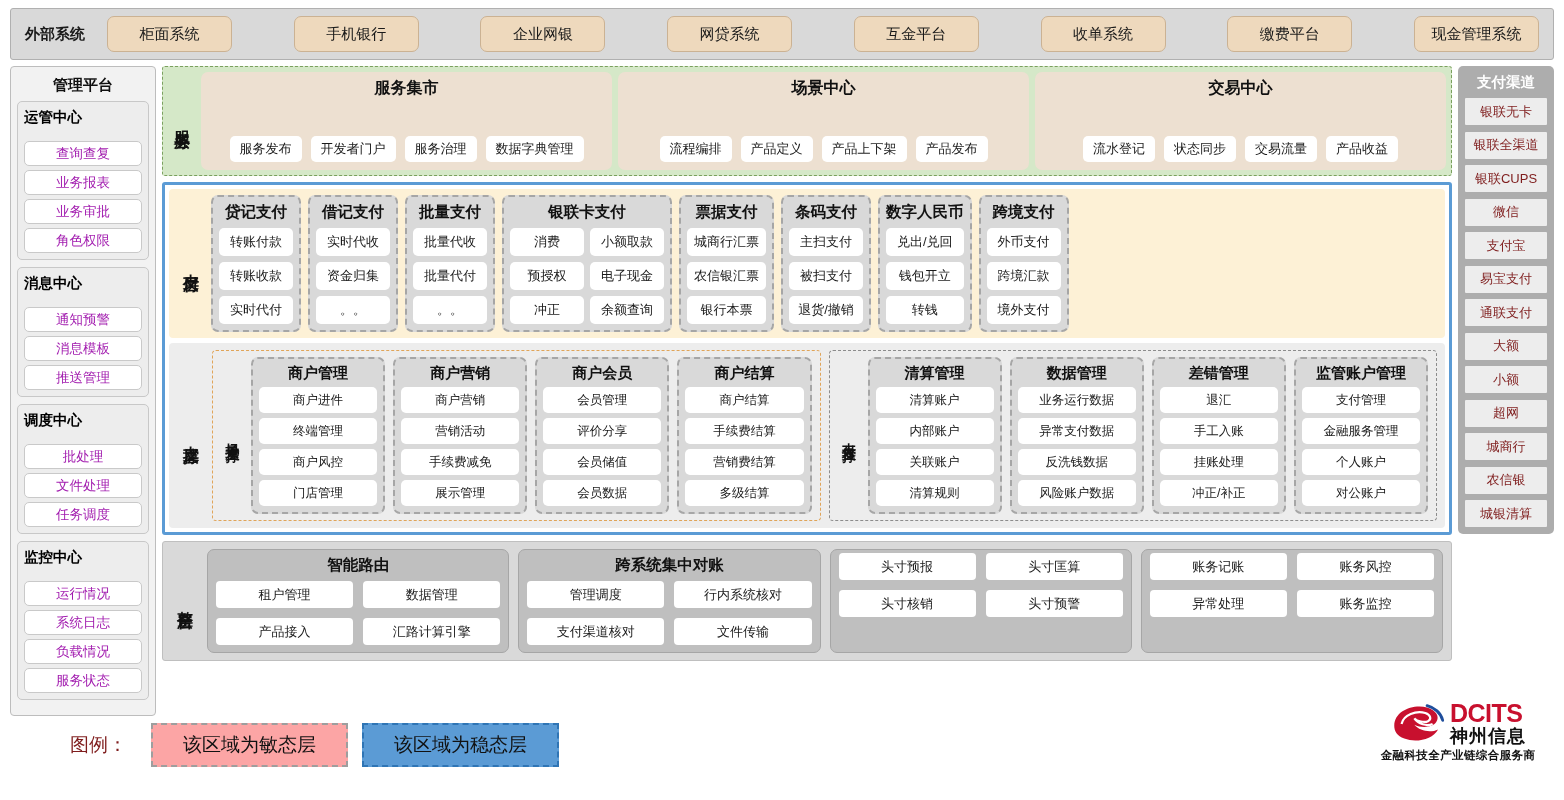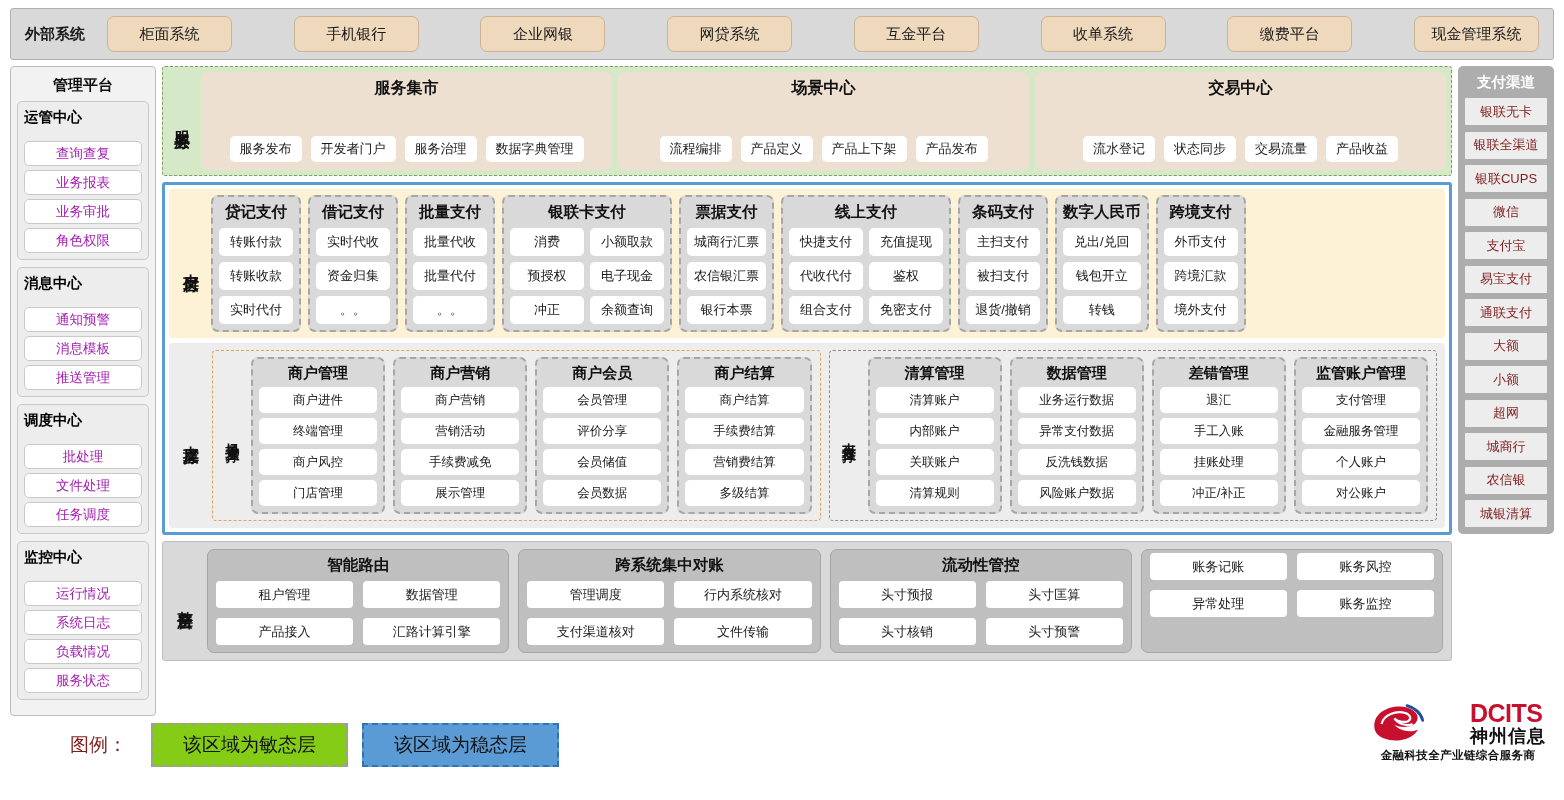--- a/index.html
+++ b/index.html
@@ -148,26 +148,26 @@
   }
   .chan-item:last-child { margin-bottom:0; }
 
   
   .footer { display:flex; align-items:center; margin-top:7px; padding-left:60px; position:relative; }
   .legend-label { font-size:19px; color:#7f1d1d; margin-right:24px; }
   .legend-chip {
     height:44px; display:flex; align-items:center; justify-content:center;
     font-size:19px; color:#111; padding:0 30px;
   }
-  .legend-chip.agile { background:#84cc16; border:2px dashed #9e9e9e; }
+  .legend-chip.agile { background:#fca5a5; border:2px dashed #9e9e9e; }
   .legend-chip.stable { background:#5b9bd5; border:2px dashed #2f75b5; margin-left:14px; }
 
   
   .logo { position:absolute; right:8px; bottom:4px; width:176px; text-align:center; }
-  .logo-top { display:flex; align-items:center; justify-content:space-between; gap:4px; }
+  .logo-top { display:flex; align-items:center; justify-content:center; gap:4px; }
   .logo-mark { width:56px; height:42px; flex:0 0 auto; }
   .logo-txt { text-align:left; line-height:1; }
   .logo-en { font-weight:bold; font-size:25px; color:#c8102e; letter-spacing:-0.5px; font-family:"Liberation Sans", sans-serif; }
   .logo-cn { font-weight:bold; font-size:18px; color:#111; letter-spacing:1px; margin-top:1px; }
   .logo-tag { font-weight:bold; font-size:11.5px; color:#111; margin-top:3px; letter-spacing:0.4px; }
 </style>
 </head>
 <body>
 
 <div class="page">
@@ -317,35 +317,20 @@
             <div class="pay-group-title">票据支付</div>
             <div class="pay-cells">
               <div class="pay-col">
                 <div class="pay-cell">城商行汇票</div>
                 <div class="pay-cell">农信银汇票</div>
                 <div class="pay-cell">银行本票</div>
               </div>
             </div>
           </div>
 
-          <div class="pay-group">
-            <div class="pay-group-title">线上支付</div>
-            <div class="pay-cells">
-              <div class="pay-col">
-                <div class="pay-cell">快捷支付</div>
-                <div class="pay-cell">代收代付</div>
-                <div class="pay-cell">组合支付</div>
-              </div>
-              <div class="pay-col">
-                <div class="pay-cell">充值提现</div>
-                <div class="pay-cell">鉴权</div>
-                <div class="pay-cell">免密支付</div>
-              </div>
-            </div>
-          </div>
 
           <div class="pay-group">
             <div class="pay-group-title">条码支付</div>
             <div class="pay-cells">
               <div class="pay-col">
                 <div class="pay-cell">主扫支付</div>
                 <div class="pay-cell">被扫支付</div>
                 <div class="pay-cell">退货/撤销</div>
               </div>
             </div>
@@ -464,21 +449,20 @@
           <div class="int-card-title">跨系统集中对账</div>
           <div class="int-grid">
             <div class="int-cell">管理调度</div>
             <div class="int-cell">行内系统核对</div>
             <div class="int-cell">支付渠道核对</div>
             <div class="int-cell">文件传输</div>
           </div>
         </div>
 
         <div class="int-card">
-          <div class="int-card-title">流动性管控</div>
           <div class="int-grid">
             <div class="int-cell">头寸预报</div>
             <div class="int-cell">头寸匡算</div>
             <div class="int-cell">头寸核销</div>
             <div class="int-cell">头寸预警</div>
           </div>
         </div>
 
         <div class="int-card">
           <div class="int-grid">

